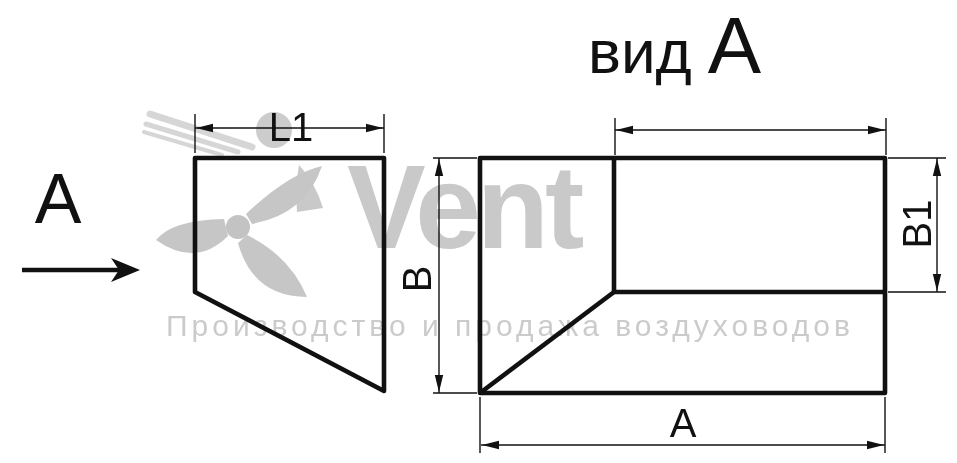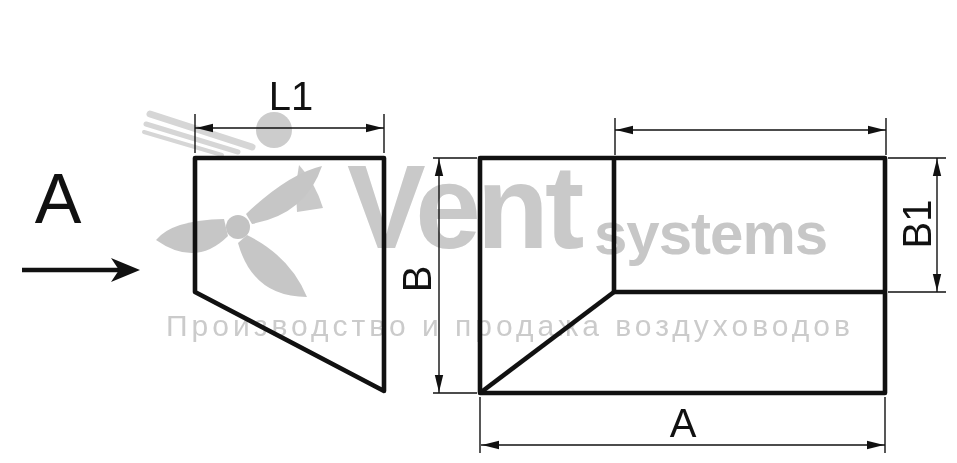--- a/index.html
+++ b/index.html
@@ -62,21 +62,20 @@
       <path d="M299,165 Q315,182 323,208 L297,212 Q295,186 299,165 Z" fill="#c9c9c9"></path>
 
       <g fill="#c6c6c6">
         <path d="M246,214 Q288,174 322,166 Q306,214 252,224 Z"></path>
         <path d="M224,219 Q172,220 156,240 Q196,268 228,236 Z"></path>
         <path d="M247,235 Q290,256 307,297 Q253,297 238,243 Z"></path>
       </g>
       <circle cx="238" cy="227" r="12" fill="#c3c3c3"></circle>
     </svg>
     <div class="wm-brand">Vent</div>
-    <div class="wm-brand2">systems</div>
     <div class="wm-tagline">Производство и продажа воздуховодов</div>
   </div>
 
   <svg class="layer" width="957" height="463" viewBox="0 0 957 463">
 
     <g stroke="#111" stroke-width="4.6" fill="none" stroke-linejoin="round">
       <path d="M195,158 L384,158 L384,391 L195,292 Z"></path>
     </g>
 
     <g stroke="#111" stroke-width="4.6" fill="none" stroke-linejoin="round">
@@ -137,24 +136,28 @@
       <line x1="481" y1="445" x2="885" y2="445"></line>
     </g>
     <g fill="#111">
       <polygon points="482,445 499,440.8 499,449.2"></polygon>
       <polygon points="884,445 867,440.8 867,449.2"></polygon>
     </g>
   </svg>
 
   <div class="layer">
 
+    <div class="view-title">
+      <span class="w1">вид</span>
+      <span class="w2">А</span>
+    </div>
 
     <div class="side-label">A</div>
 
-    <div class="dim-label" style="left:251px;top:76px;width:80px;">L1</div>
+    <div class="dim-label" style="left:251px;top:107px;width:80px;">L1</div>
 
 
     <div class="dim-label rot" style="left:377px;top:259px;width:80px;">B</div>
 
     <div class="dim-label rot" style="left:877px;top:204px;width:80px;">B1</div>
 
     <div class="dim-label" style="left:643px;top:403px;width:80px;">A</div>
   </div>
 </div>
 

